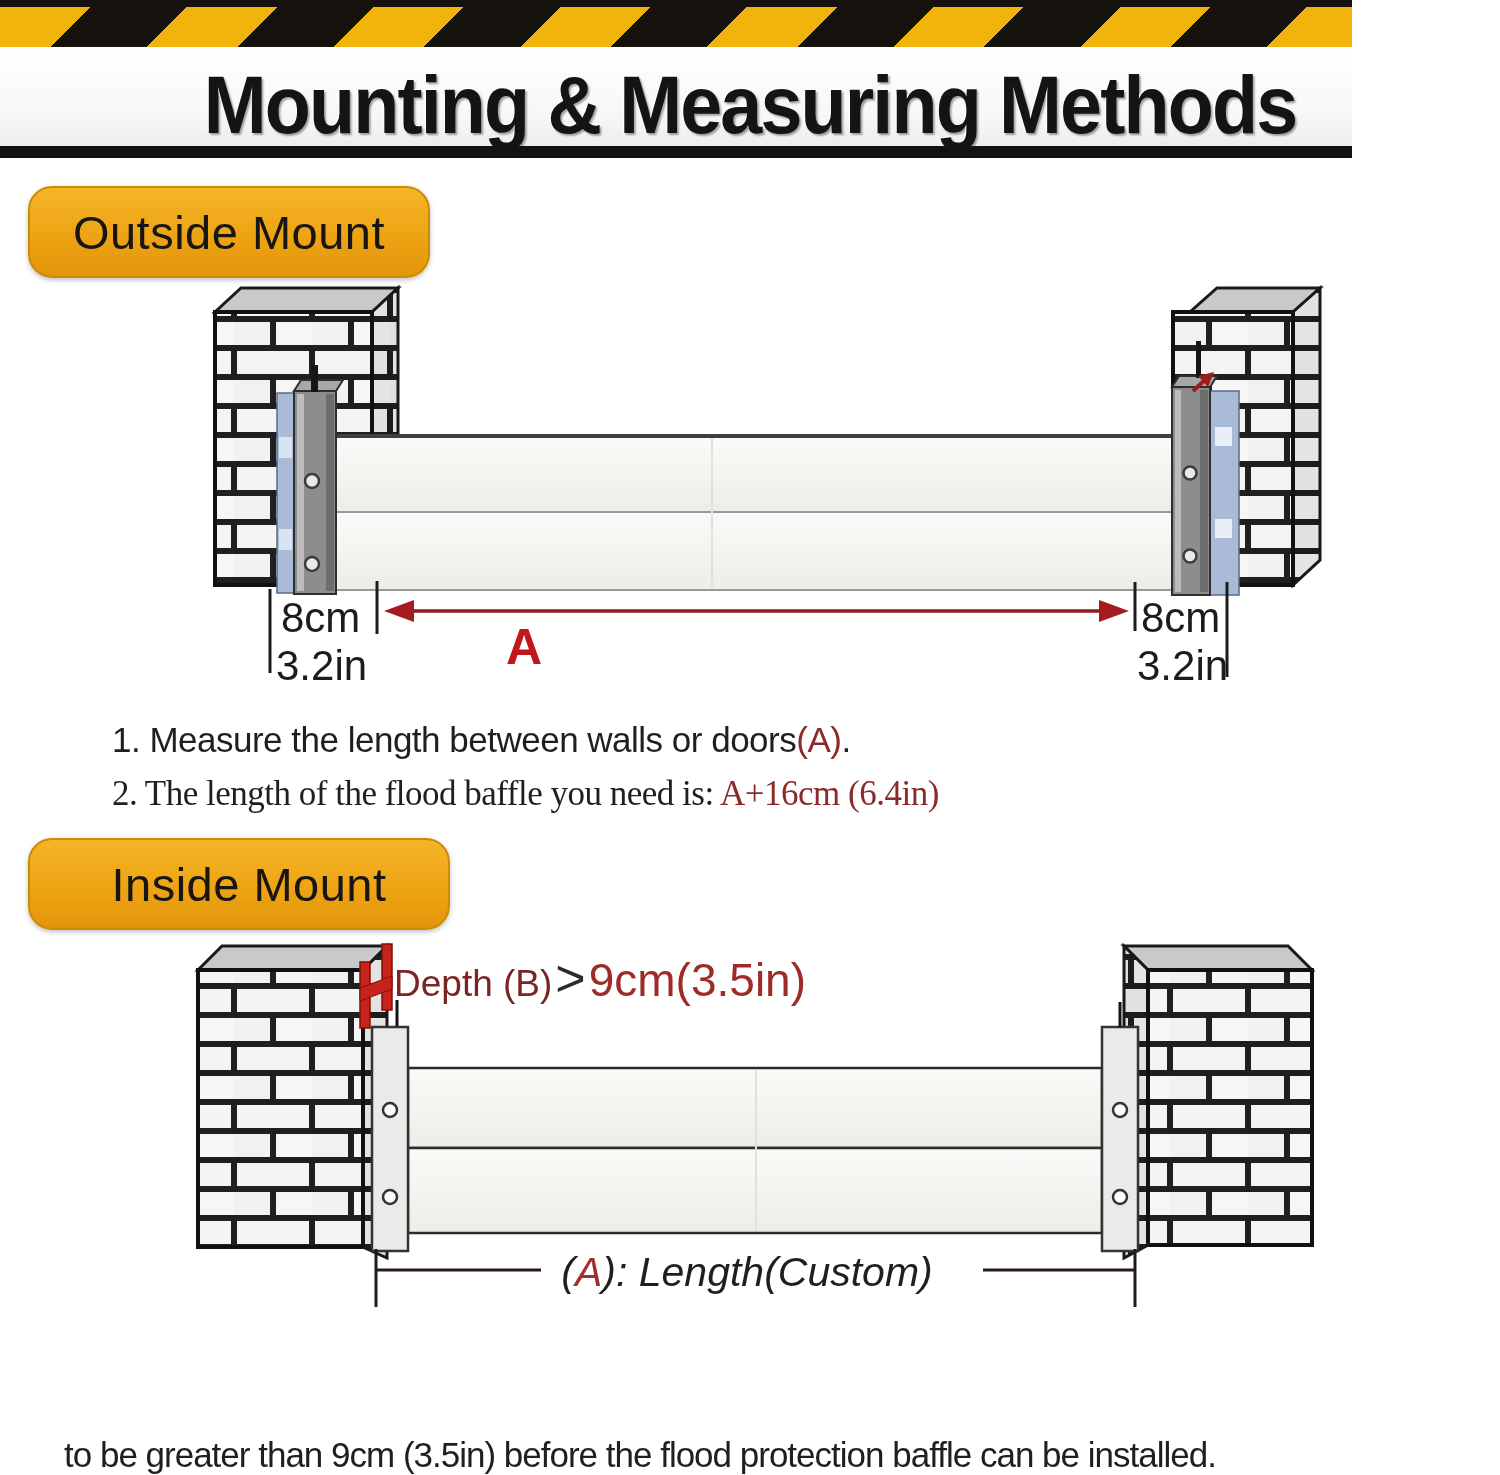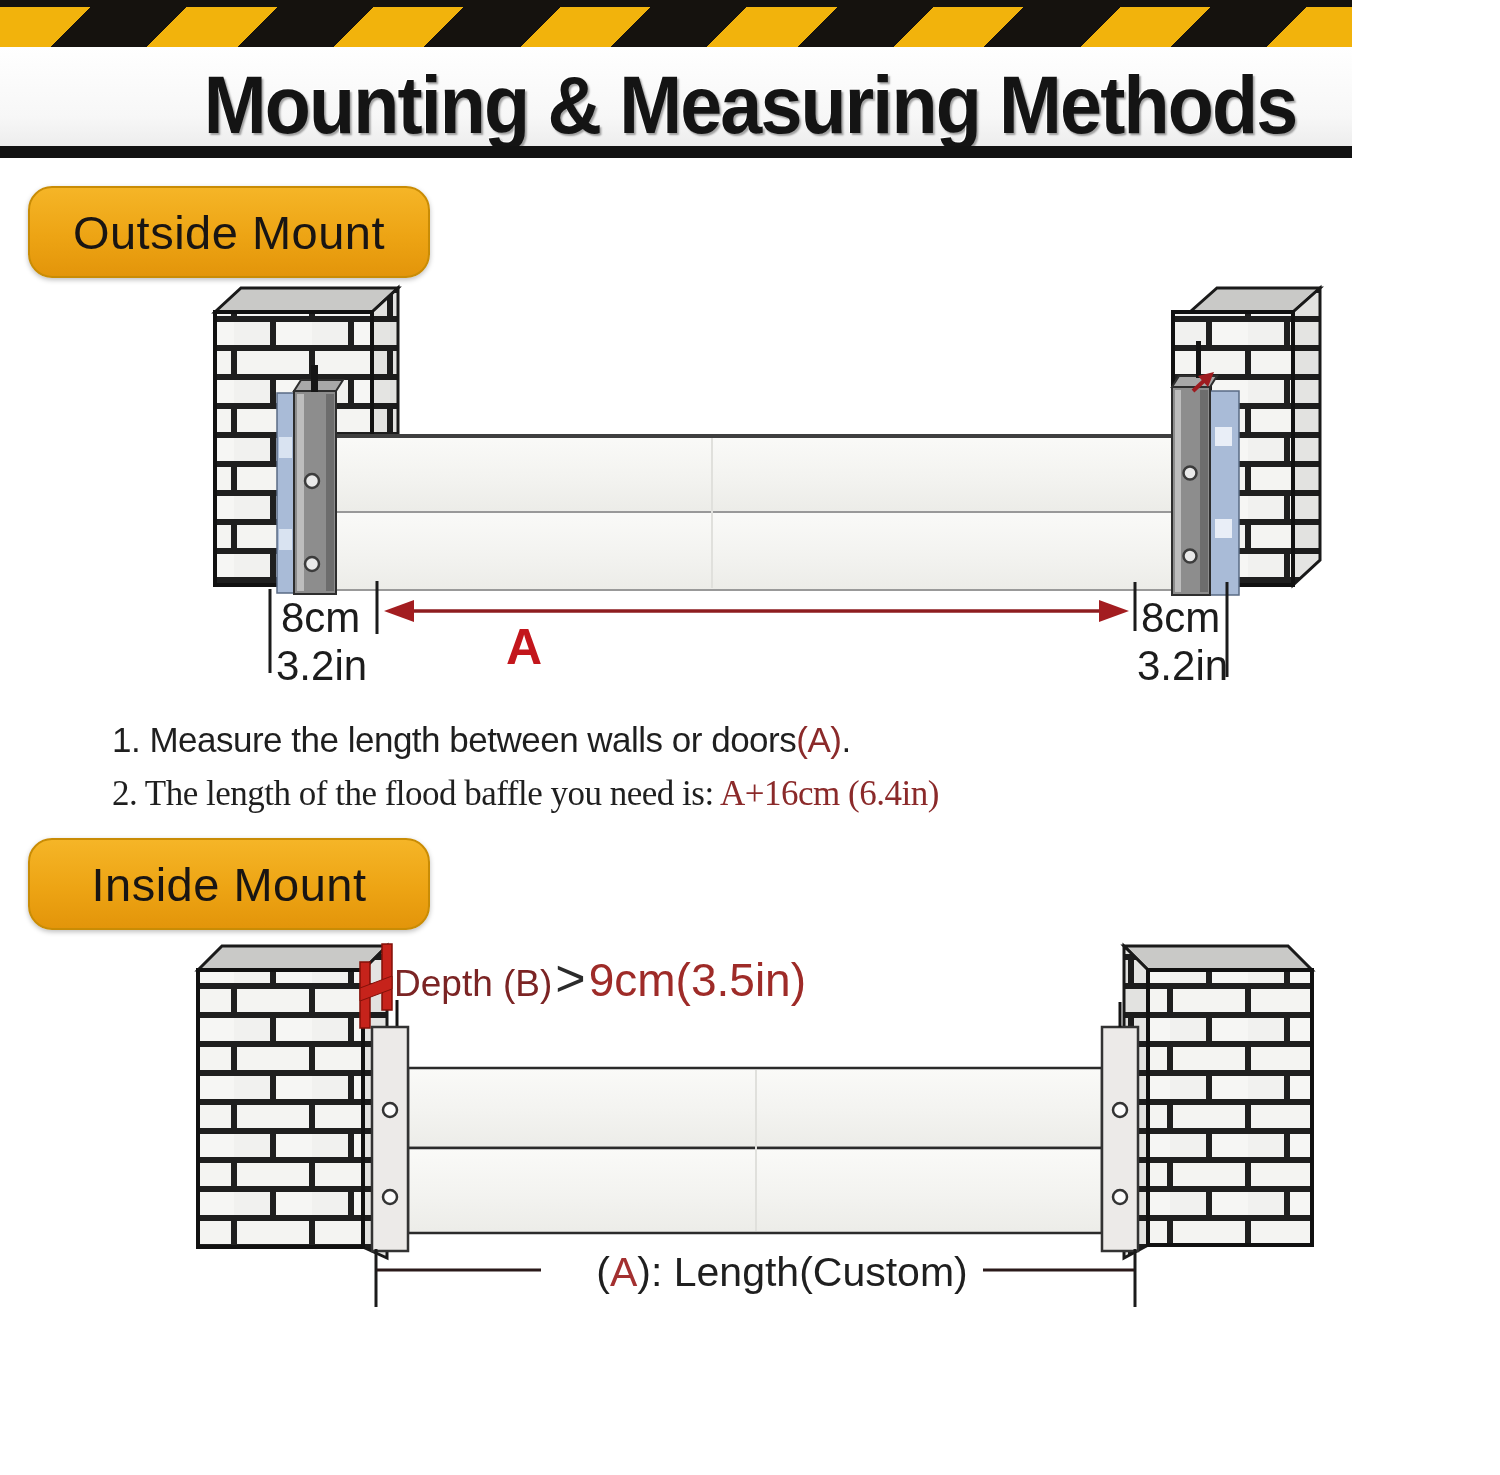--- a/index.html
+++ b/index.html
@@ -28,21 +28,21 @@
   .black-bar{position:absolute;left:0;top:146px;width:1500px;height:12px;background:#121212;}
   
   .badge{
     position:absolute;left:28px;width:398px;height:88px;border-radius:24px;
     background:linear-gradient(180deg,#f5b527 0%,#eda414 55%,#e3950a 100%);
     border:2px solid #c98c05;box-shadow:0 2px 5px rgba(0,0,0,.25);
     display:flex;align-items:center;justify-content:center;
     font-size:47px;color:#191513;letter-spacing:.5px;
   }
   .badge-outside{top:186px;}
-  .badge-inside{top:838px;}
+  .badge-inside{top:838px;padding-left:20px;}
   
   .art{position:absolute;left:0;top:0;width:1500px;height:1475px;z-index:1;}
   .labels{position:absolute;left:0;top:0;width:1500px;height:1475px;z-index:2;}
   
   .dim{position:absolute;font-size:42px;color:#1c1c1c;white-space:nowrap;line-height:1;}
   .span-label{
     position:absolute;left:506px;top:622px;display:flex;align-items:baseline;
     white-space:nowrap;line-height:1;
   }
   .span-label .a{font-size:50px;font-weight:800;color:#c3161c;margin-right:2px;}
@@ -53,22 +53,22 @@
   }
   .red{color:#8b2a2a;}
   .depth-label{
     position:absolute;left:394px;top:952px;display:flex;align-items:baseline;
     white-space:nowrap;line-height:1;
   }
   .depth-label .lab{font-size:37px;color:#7b2424;}
   .depth-label .gt{font-size:52px;font-weight:300;color:#2b2b2b;margin:0 3px;}
   .depth-label .val{font-size:46px;color:#9e2b28;}
   .len-label{
-    position:absolute;left:572px;top:1252px;width:420px;text-align:center;
-    font-size:41px;line-height:1;white-space:nowrap;color:#1f1f1f;
+    position:absolute;left:537px;top:1252px;width:420px;text-align:center;
+    font-size:41px;line-height:1;white-space:nowrap;color:#1f1f1f;font-style:italic;
   }
   .len-label .a{color:#a33030;}
 </style>
 </head>
 <body>
 
 <div class="stage">
 
   <svg class="art" viewBox="0 0 1500 1475">
     <defs>
@@ -229,15 +229,16 @@
     <div class="depth-label">
       <span class="lab">Depth (B) </span>
       <span class="gt">&gt;</span>
       <span class="val">9cm(3.5in)</span>
     </div>
 
     <div class="len-label">
       <span>(</span><span class="a">A</span><span>): Length(Custom)</span>
     </div>
 
+    <div class="step" style="left:64px;top:1437px;letter-spacing:-1px;">to be greater than 9cm (3.5in) before the flood protection baffle can be installed.</div>
 
   </div>
 </div>
 
 </body></html>

